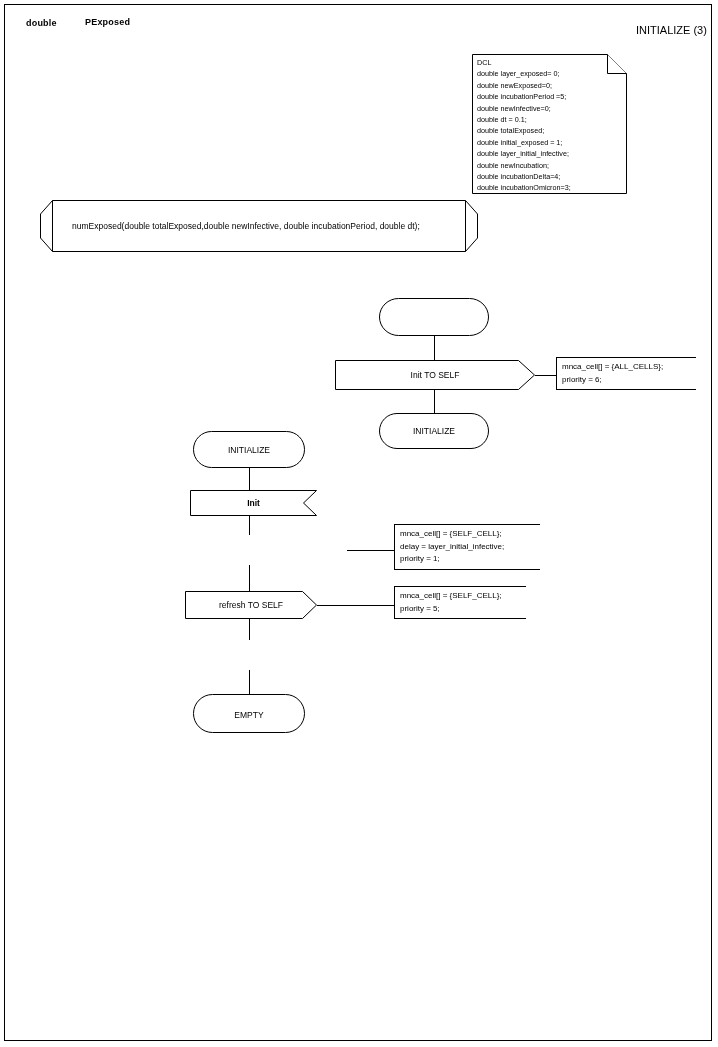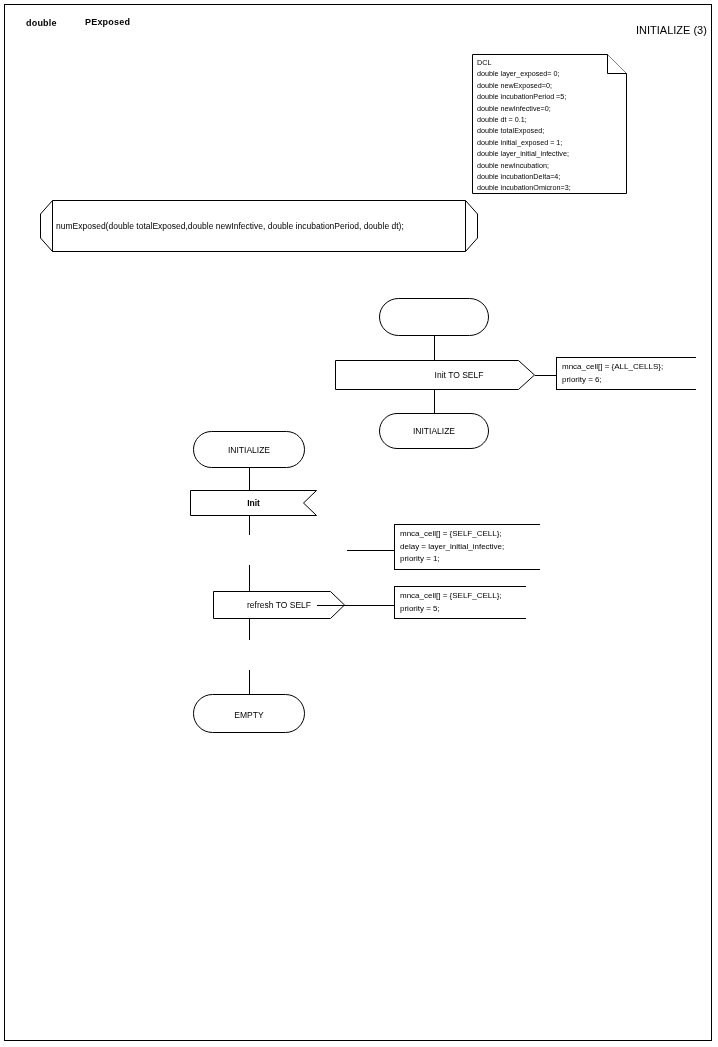--- a/index.html
+++ b/index.html
@@ -79,21 +79,21 @@
     top: 3px;
     font-size: 7.2px;
     line-height: 11.4px;
     color: #000;
     white-space: pre;
   }
 
   
   .procdecl-text {
     position: absolute;
-    left: 0; top: 0;
+    left: 16px; top: 0;
     width: 100%; height: 100%;
     display: flex;
     align-items: center;
     padding-left: 16px;
     box-sizing: border-box;
     font-size: 8.5px;
     color: #000;
     white-space: nowrap;
   }
 
@@ -172,21 +172,21 @@
     </svg>
     <div class="lbl"></div>
   </div>
 
   <div class="line-v" style="left:434px; top:336px; height:24px;"></div>
 
   <div class="node" style="left:335px; top:360px; width:200px; height:30px;">
     <svg width="200" height="30" viewBox="0 0 200 30">
       <path class="shape-stroke" d="M0.5,0.5 L183.5,0.5 L199.5,15 L183.5,29.5 L0.5,29.5 Z"></path>
     </svg>
-    <div class="lbl" style="padding-right:14px;padding-left:24px;">Init TO SELF</div>
+    <div class="lbl" style="padding-right:14px;">Init TO SELF</div>
   </div>
 
   <div class="line-h" style="left:535px; top:375px; width:21px;"></div>
 
   <div class="comment" style="left:556px; top:357px; width:140px;">mnca_cell[] = {ALL_CELLS};
 priority = 6;</div>
 
   <div class="line-v" style="left:434px; top:390px; height:23px;"></div>
 
   <div class="node" style="left:379px; top:413px; width:110px; height:36px;">
@@ -216,21 +216,21 @@
 
 
   <div class="line-h" style="left:347px; top:550px; width:47px;"></div>
 
   <div class="comment" style="left:394px; top:524px; width:146px;">mnca_cell[] = {SELF_CELL};
 delay = layer_initial_infective;
 priority = 1;</div>
 
   <div class="line-v" style="left:249px; top:565px; height:26px;"></div>
 
-  <div class="node" style="left:185px; top:591px; width:132px; height:28px;margin-left:28px;">
+  <div class="node" style="left:185px; top:591px; width:132px; height:28px;">
     <svg width="132" height="28" viewBox="0 0 132 28">
       <path class="shape-stroke" d="M0.5,0.5 L117.5,0.5 L131.5,14 L117.5,27.5 L0.5,27.5 Z"></path>
     </svg>
     <div class="lbl" style="padding-right:12px;">refresh TO SELF</div>
   </div>
 
   <div class="line-h" style="left:317px; top:605px; width:77px;"></div>
 
   <div class="comment" style="left:394px; top:586px; width:132px;">mnca_cell[] = {SELF_CELL};
 priority = 5;</div>

